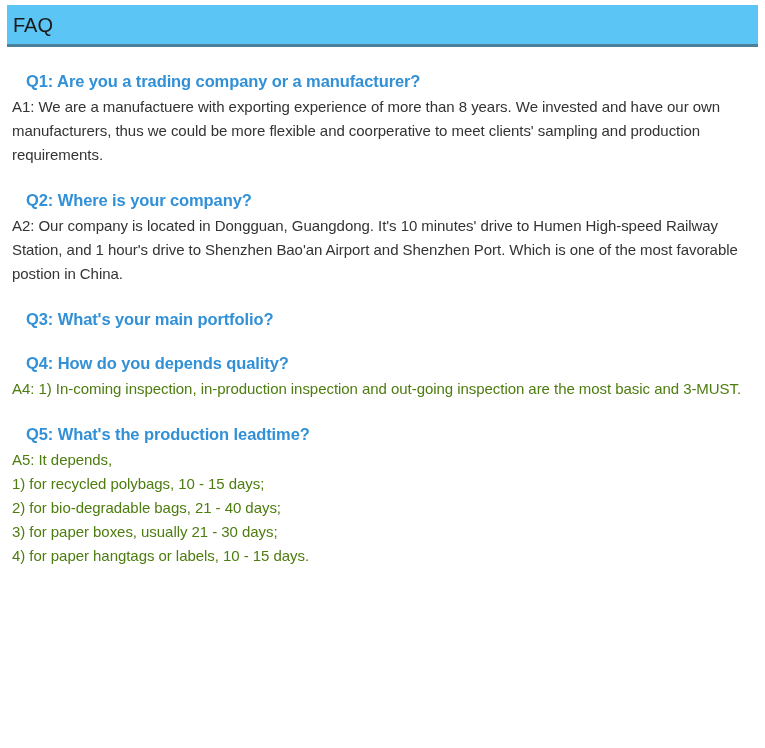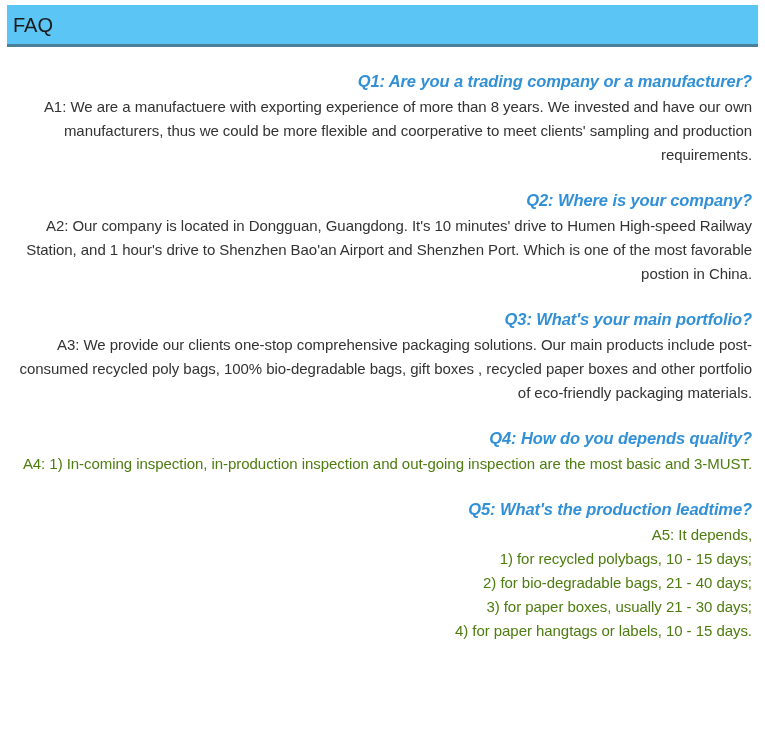--- a/index.html
+++ b/index.html
@@ -12,21 +12,20 @@
     background: #ffffff;
     font-family: "Liberation Sans", sans-serif;
     overflow: hidden;
   }
 
   .page {
     position: relative;
     width: 765px;
     height: 656px;
     background: #ffffff;
-    text-align: right;
   }
 
   
   .faq-header {
     position: absolute;
     left: 7px;
     top: 5px;
     width: 751px;
     height: 42px;
     background: #5bc5f5;
@@ -58,23 +57,22 @@
   }
   .faq-item:last-child {
     margin-bottom: 0;
   }
 
   .faq-question {
     font-size: 16.5px;
     font-weight: bold;
     color: #3190d6;
     line-height: 22px;
-    margin: 0 0 3px 4px;
+    margin: 0 0 3px 14px;
     letter-spacing: -0.1px;
-    font-style: italic;
   }
 
   .faq-answer {
     font-size: 15px;
     color: #333333;
     line-height: 24px;
     margin: 0;
     letter-spacing: -0.05px;
   }
 
@@ -102,21 +100,20 @@
       <p class="faq-answer">A1: We are a manufactuere with exporting experience of more than 8 years. We invested and have our own manufacturers, thus we could be more flexible and coorperative to meet clients' sampling and production requirements.</p>
     </div>
 
     <div class="faq-item">
       <p class="faq-question">Q2: Where is your company?</p>
       <p class="faq-answer">A2: Our company is located in Dongguan, Guangdong. It's 10 minutes' drive to Humen High-speed Railway Station, and 1 hour's drive to Shenzhen Bao'an Airport and Shenzhen Port. Which is one of the most favorable postion in China.</p>
     </div>
 
     <div class="faq-item">
       <p class="faq-question">Q3: What's your main portfolio?</p>
-      <p class="faq-answer">A3: We provide our clients one-stop comprehensive packaging solutions. Our main products include post-consumed recycled poly bags, 100% bio-degradable bags, gift boxes , recycled paper boxes and other portfolio of eco-friendly packaging materials.</p>
     </div>
 
     <div class="faq-item">
       <p class="faq-question">Q4: How do you depends quality?</p>
       <div class="faq-answer">
         <span class="faq-answer-line">A4: 1) In-coming inspection, in-production inspection and out-going inspection are the most basic and 3-MUST.</span>
       </div>
     </div>
 
     <div class="faq-item">

